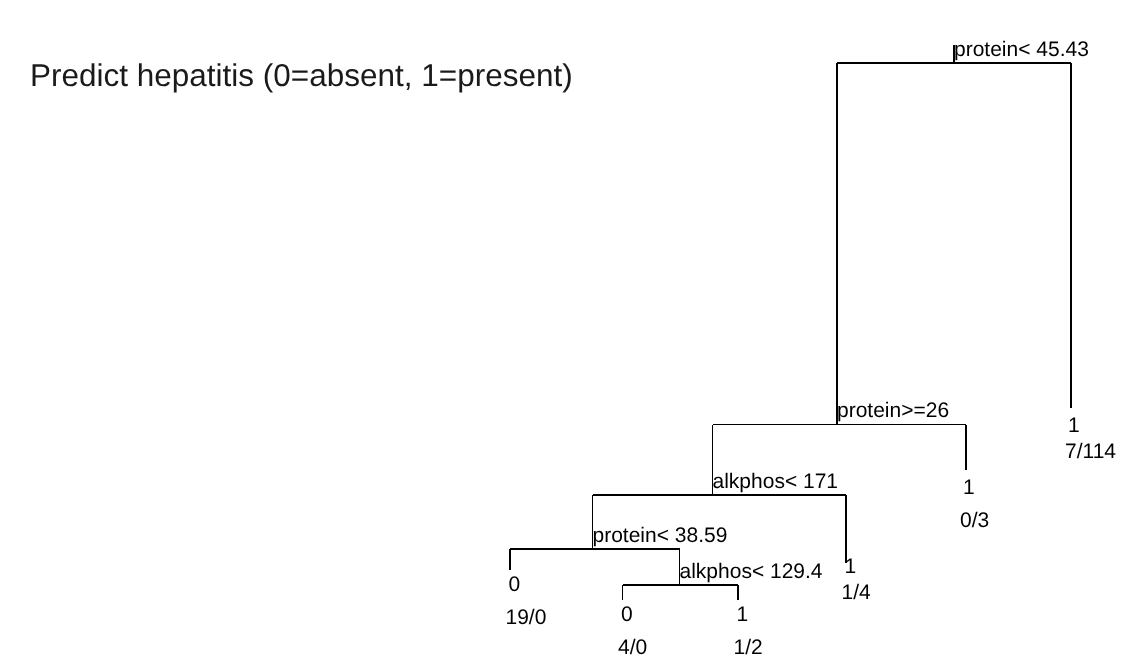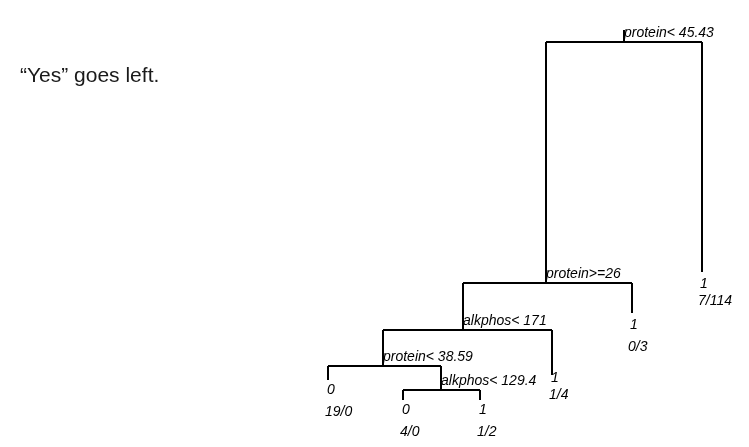--- a/index.html
+++ b/index.html
@@ -28,25 +28,24 @@
     color: #1a1a1a;
     white-space: pre;
     font-family: "Liberation Sans", sans-serif;
   }
   #caption .spacer {
     height: 24px;
   }
   
   #tree-plot {
     position: absolute;
-    left: 0;
+    left: 12px;
     top: 0;
     width: 696px;
     height: 447px;
-    font-style: italic;
   }
   #tree-plot svg {
     display: block;
   }
   .tree-line {
     stroke: #000000;
     stroke-width: 1.1;
     fill: none;
     shape-rendering: crispEdges;
   }
@@ -56,22 +55,22 @@
     fill: #000000;
     dominant-baseline: alphabetic;
   }
 </style>
 </head>
 <body>
 
 <div id="page">
 
   <div id="caption">
+    <div class="line">Predict hepatitis (0=absent, 1=present)</div>
     <div class="spacer"></div>
-    <div class="line">“Yes” goes left.</div>
   </div>
 
   <div id="tree-plot">
     <svg width="749" height="447" viewBox="0 0 749 447" xmlns="http://www.w3.org/2000/svg">
 
       <g>
         <path class="tree-line" d="M624,30 L624,42"></path>
         <path class="tree-line" d="M546,42 L702,42"></path>
         <path class="tree-line" d="M546,42 L546,283"></path>
         <path class="tree-line" d="M702,42 L702,272"></path>

